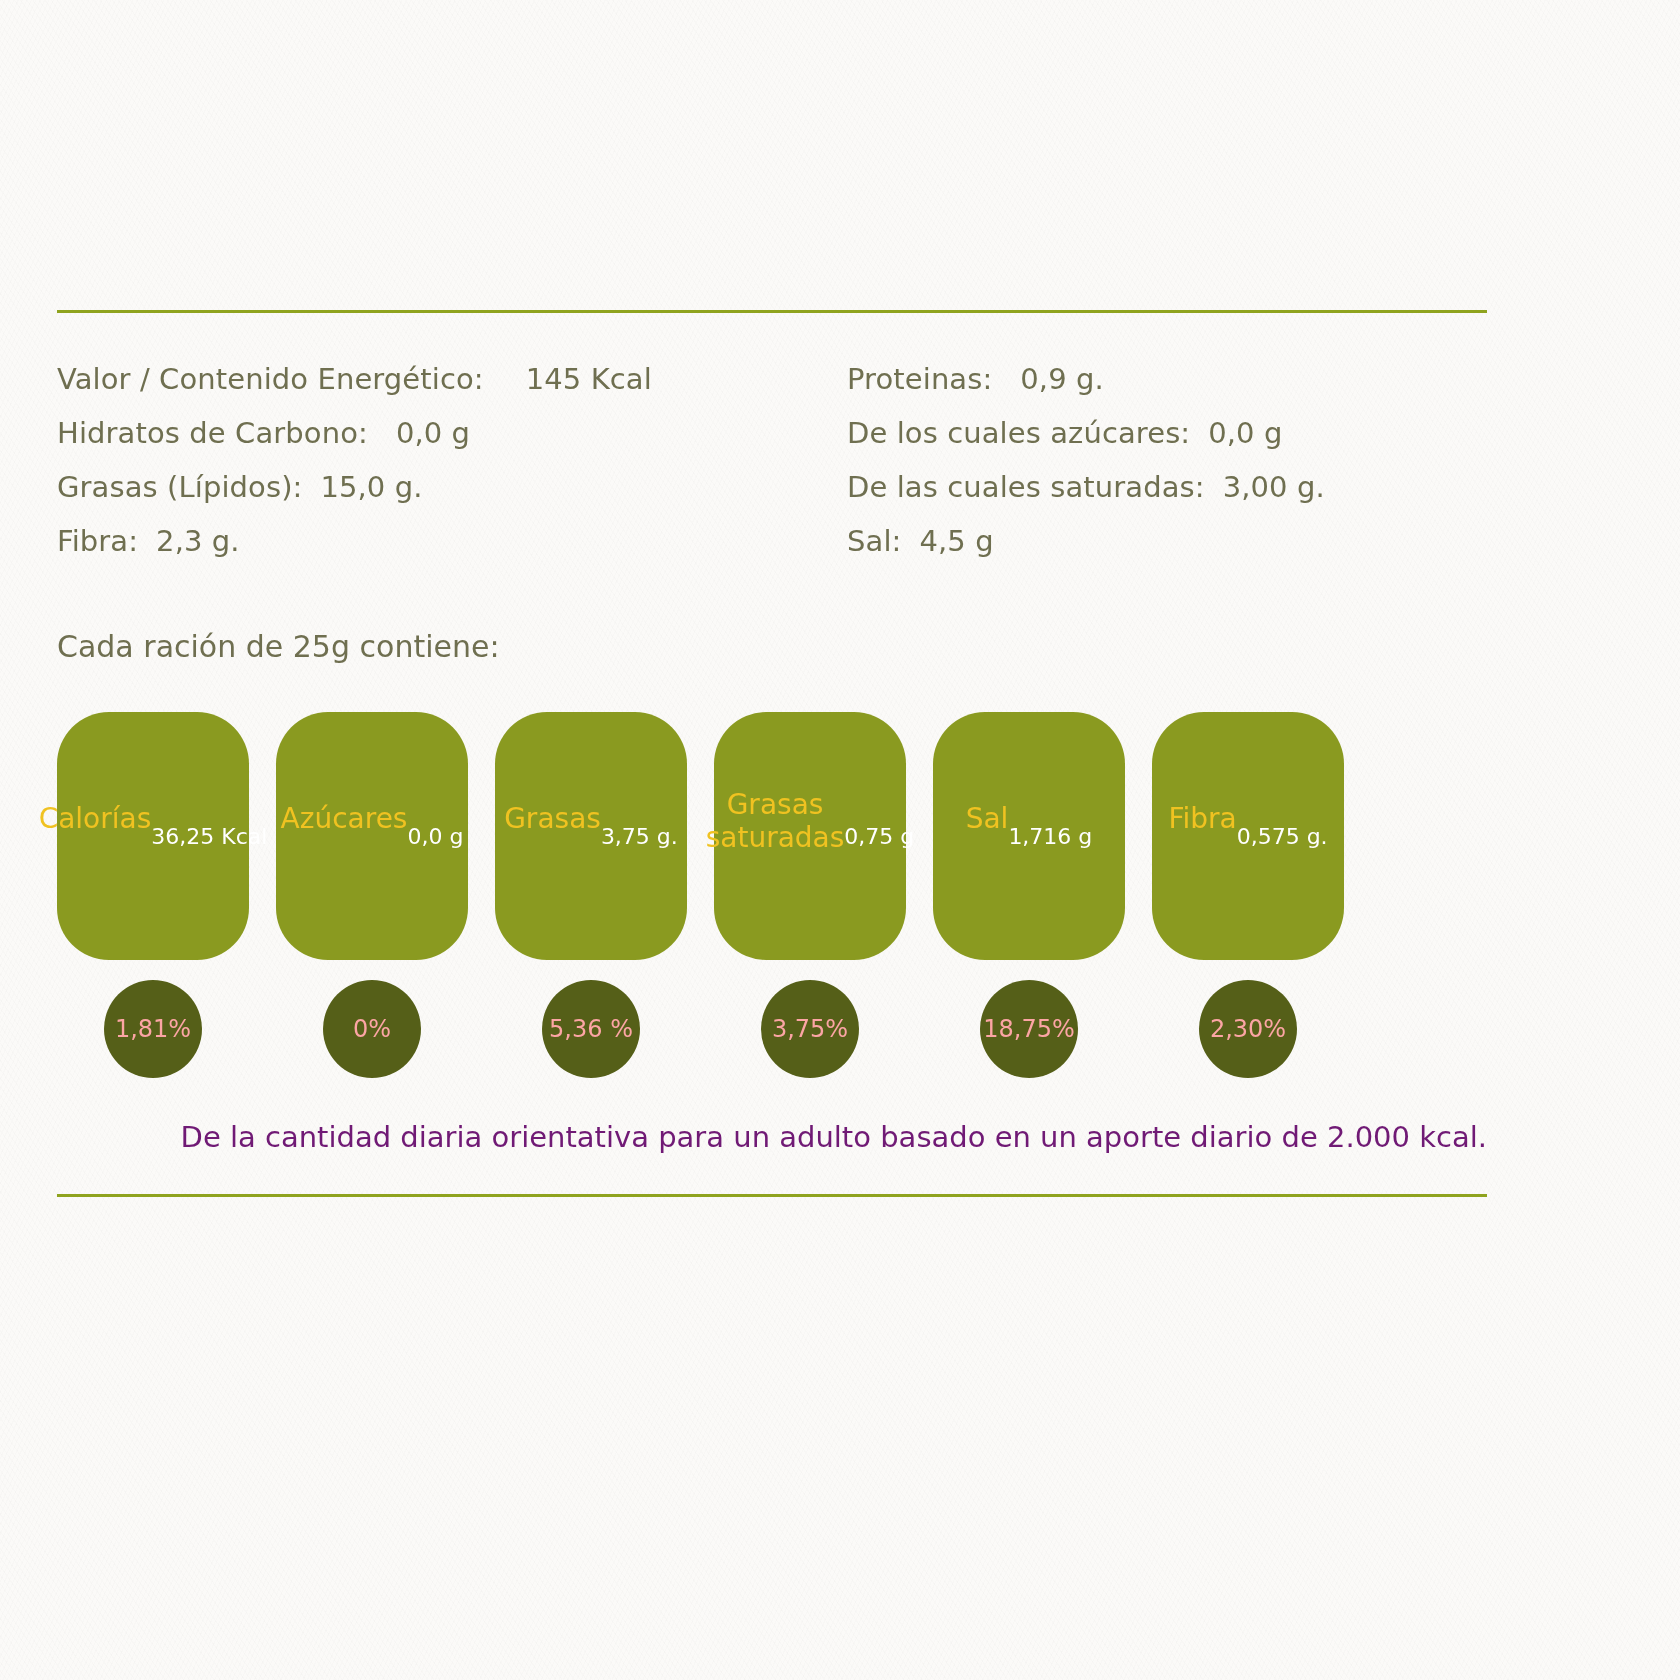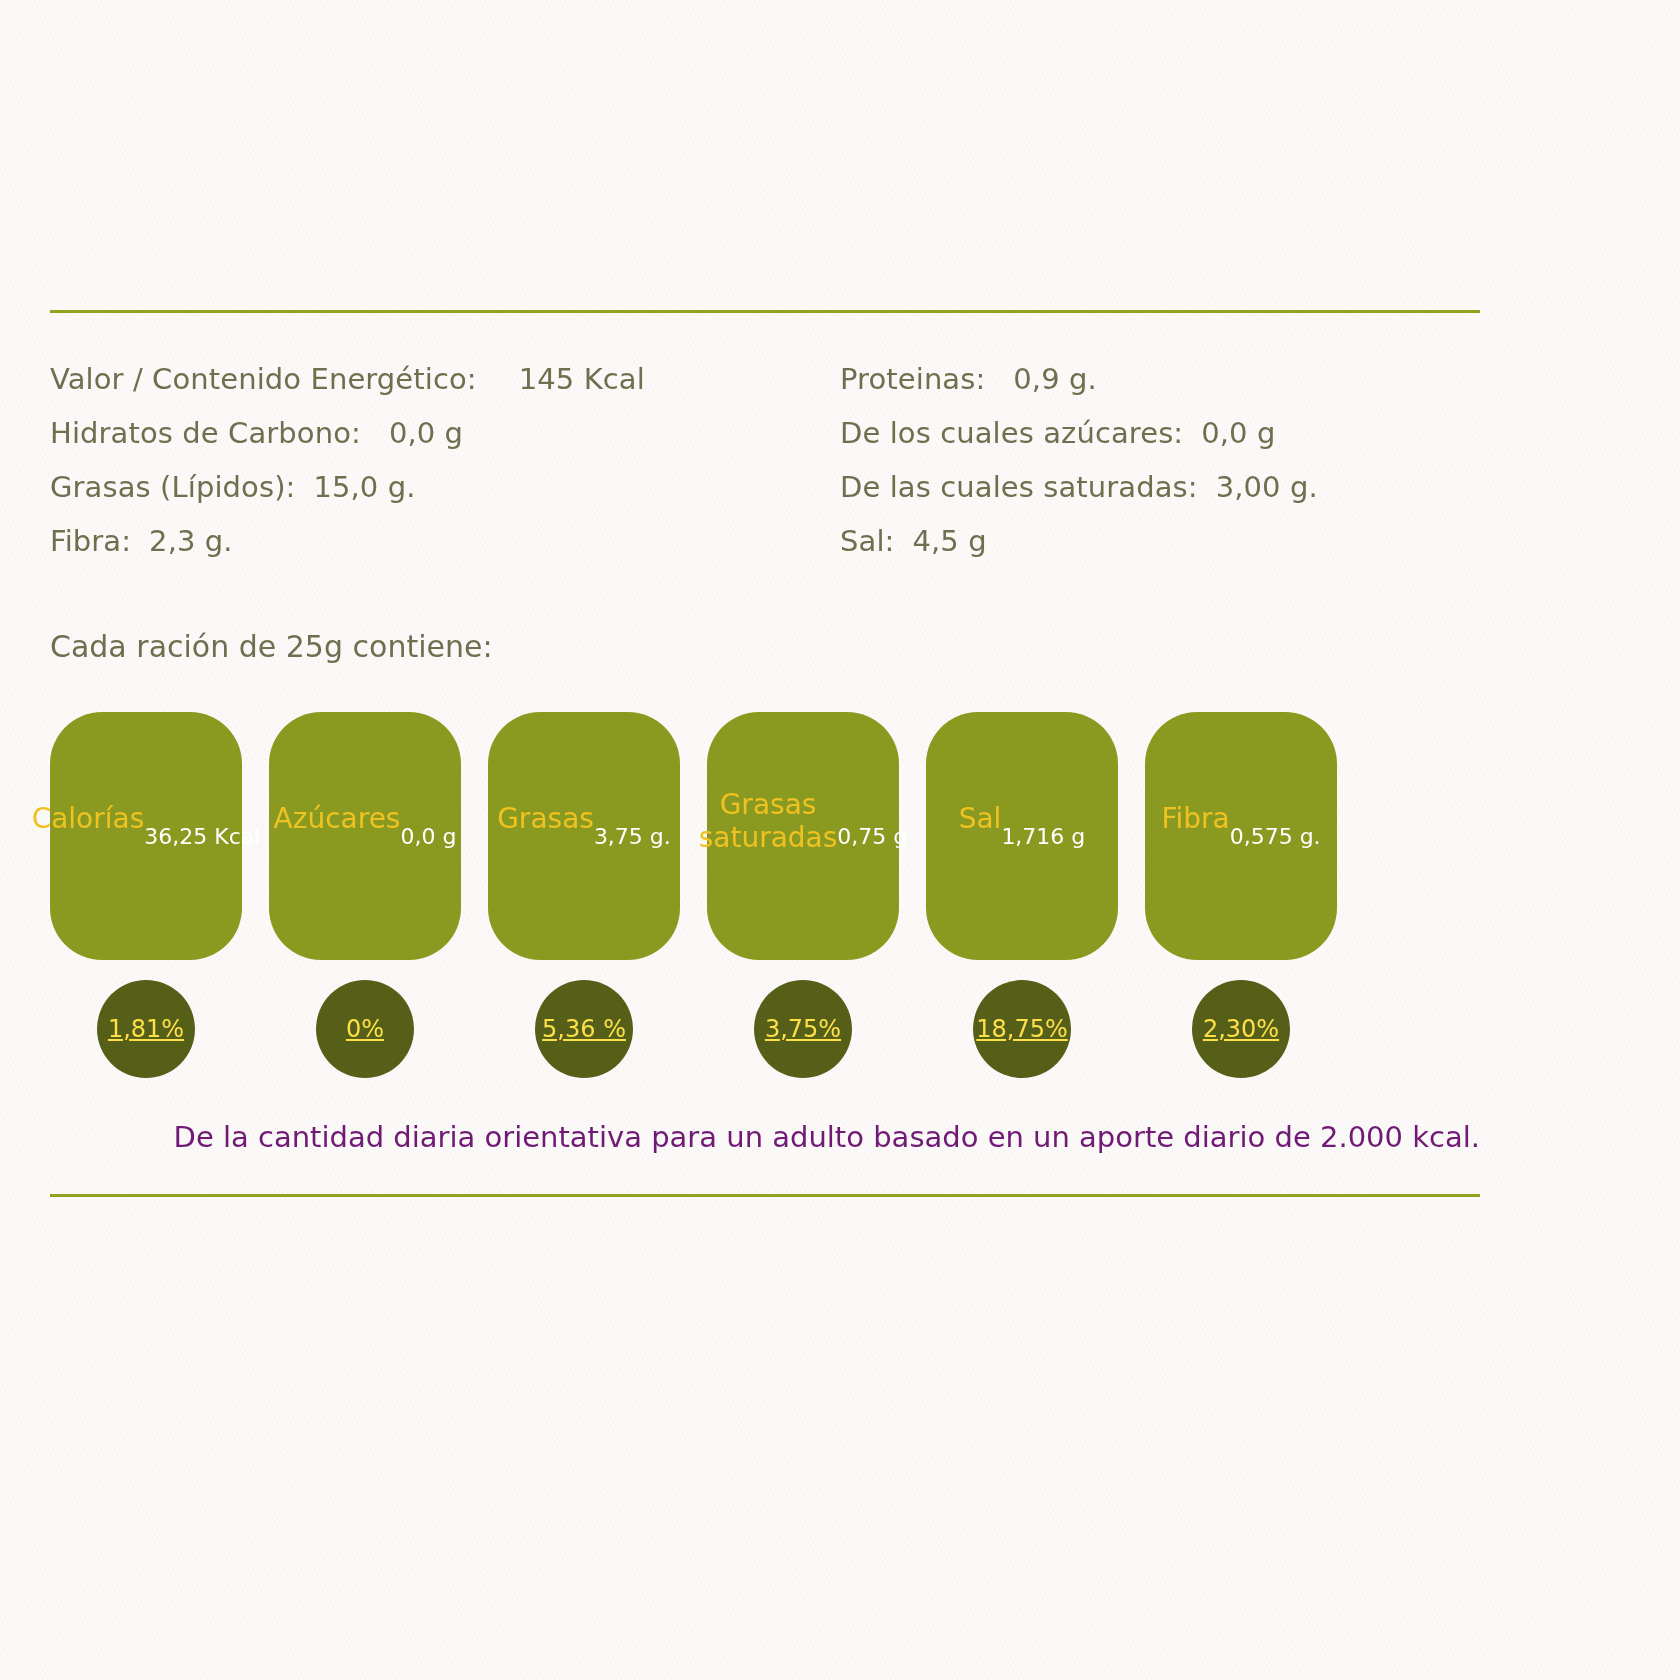--- a/index.html
+++ b/index.html
@@ -24,21 +24,21 @@
     content: "";
     position: absolute;
     inset: 0;
     background:
       repeating-linear-gradient(115deg, rgba(0,0,0,0.012) 0px, rgba(0,0,0,0.012) 1px, rgba(255,255,255,0) 1px, rgba(255,255,255,0) 4px),
       repeating-linear-gradient(55deg, rgba(0,0,0,0.010) 0px, rgba(0,0,0,0.010) 1px, rgba(255,255,255,0) 1px, rgba(255,255,255,0) 5px);
     pointer-events: none;
   }
   .panel {
     position: absolute;
-    left: 50px;
+    left: 57px;
     top: 310px;
     width: 1580px;
   }
   .rule {
     height: 3px;
     background: #8fa31e;
     width: 1430px;
     margin: 0;
   }
   .rule.bottom {
@@ -125,26 +125,25 @@
     font-size: 22px;
     text-align: center;
     white-space: nowrap;
   }
   .badge-pct {
     margin-top: 20px;
     width: 98px;
     height: 98px;
     border-radius: 50%;
     background: #555f18;
-    color: #fde047;
+    color: #fca5a5;
     font-size: 24px;
     display: flex;
     align-items: center;
     justify-content: center;
-    text-decoration: underline;
   }
 
   .footnote {
     margin-top: 42px;
     text-align: right;
     width: 1430px;
     font-size: 29px;
     color: #701a75;
   }
   .rule-wrap-bottom {

